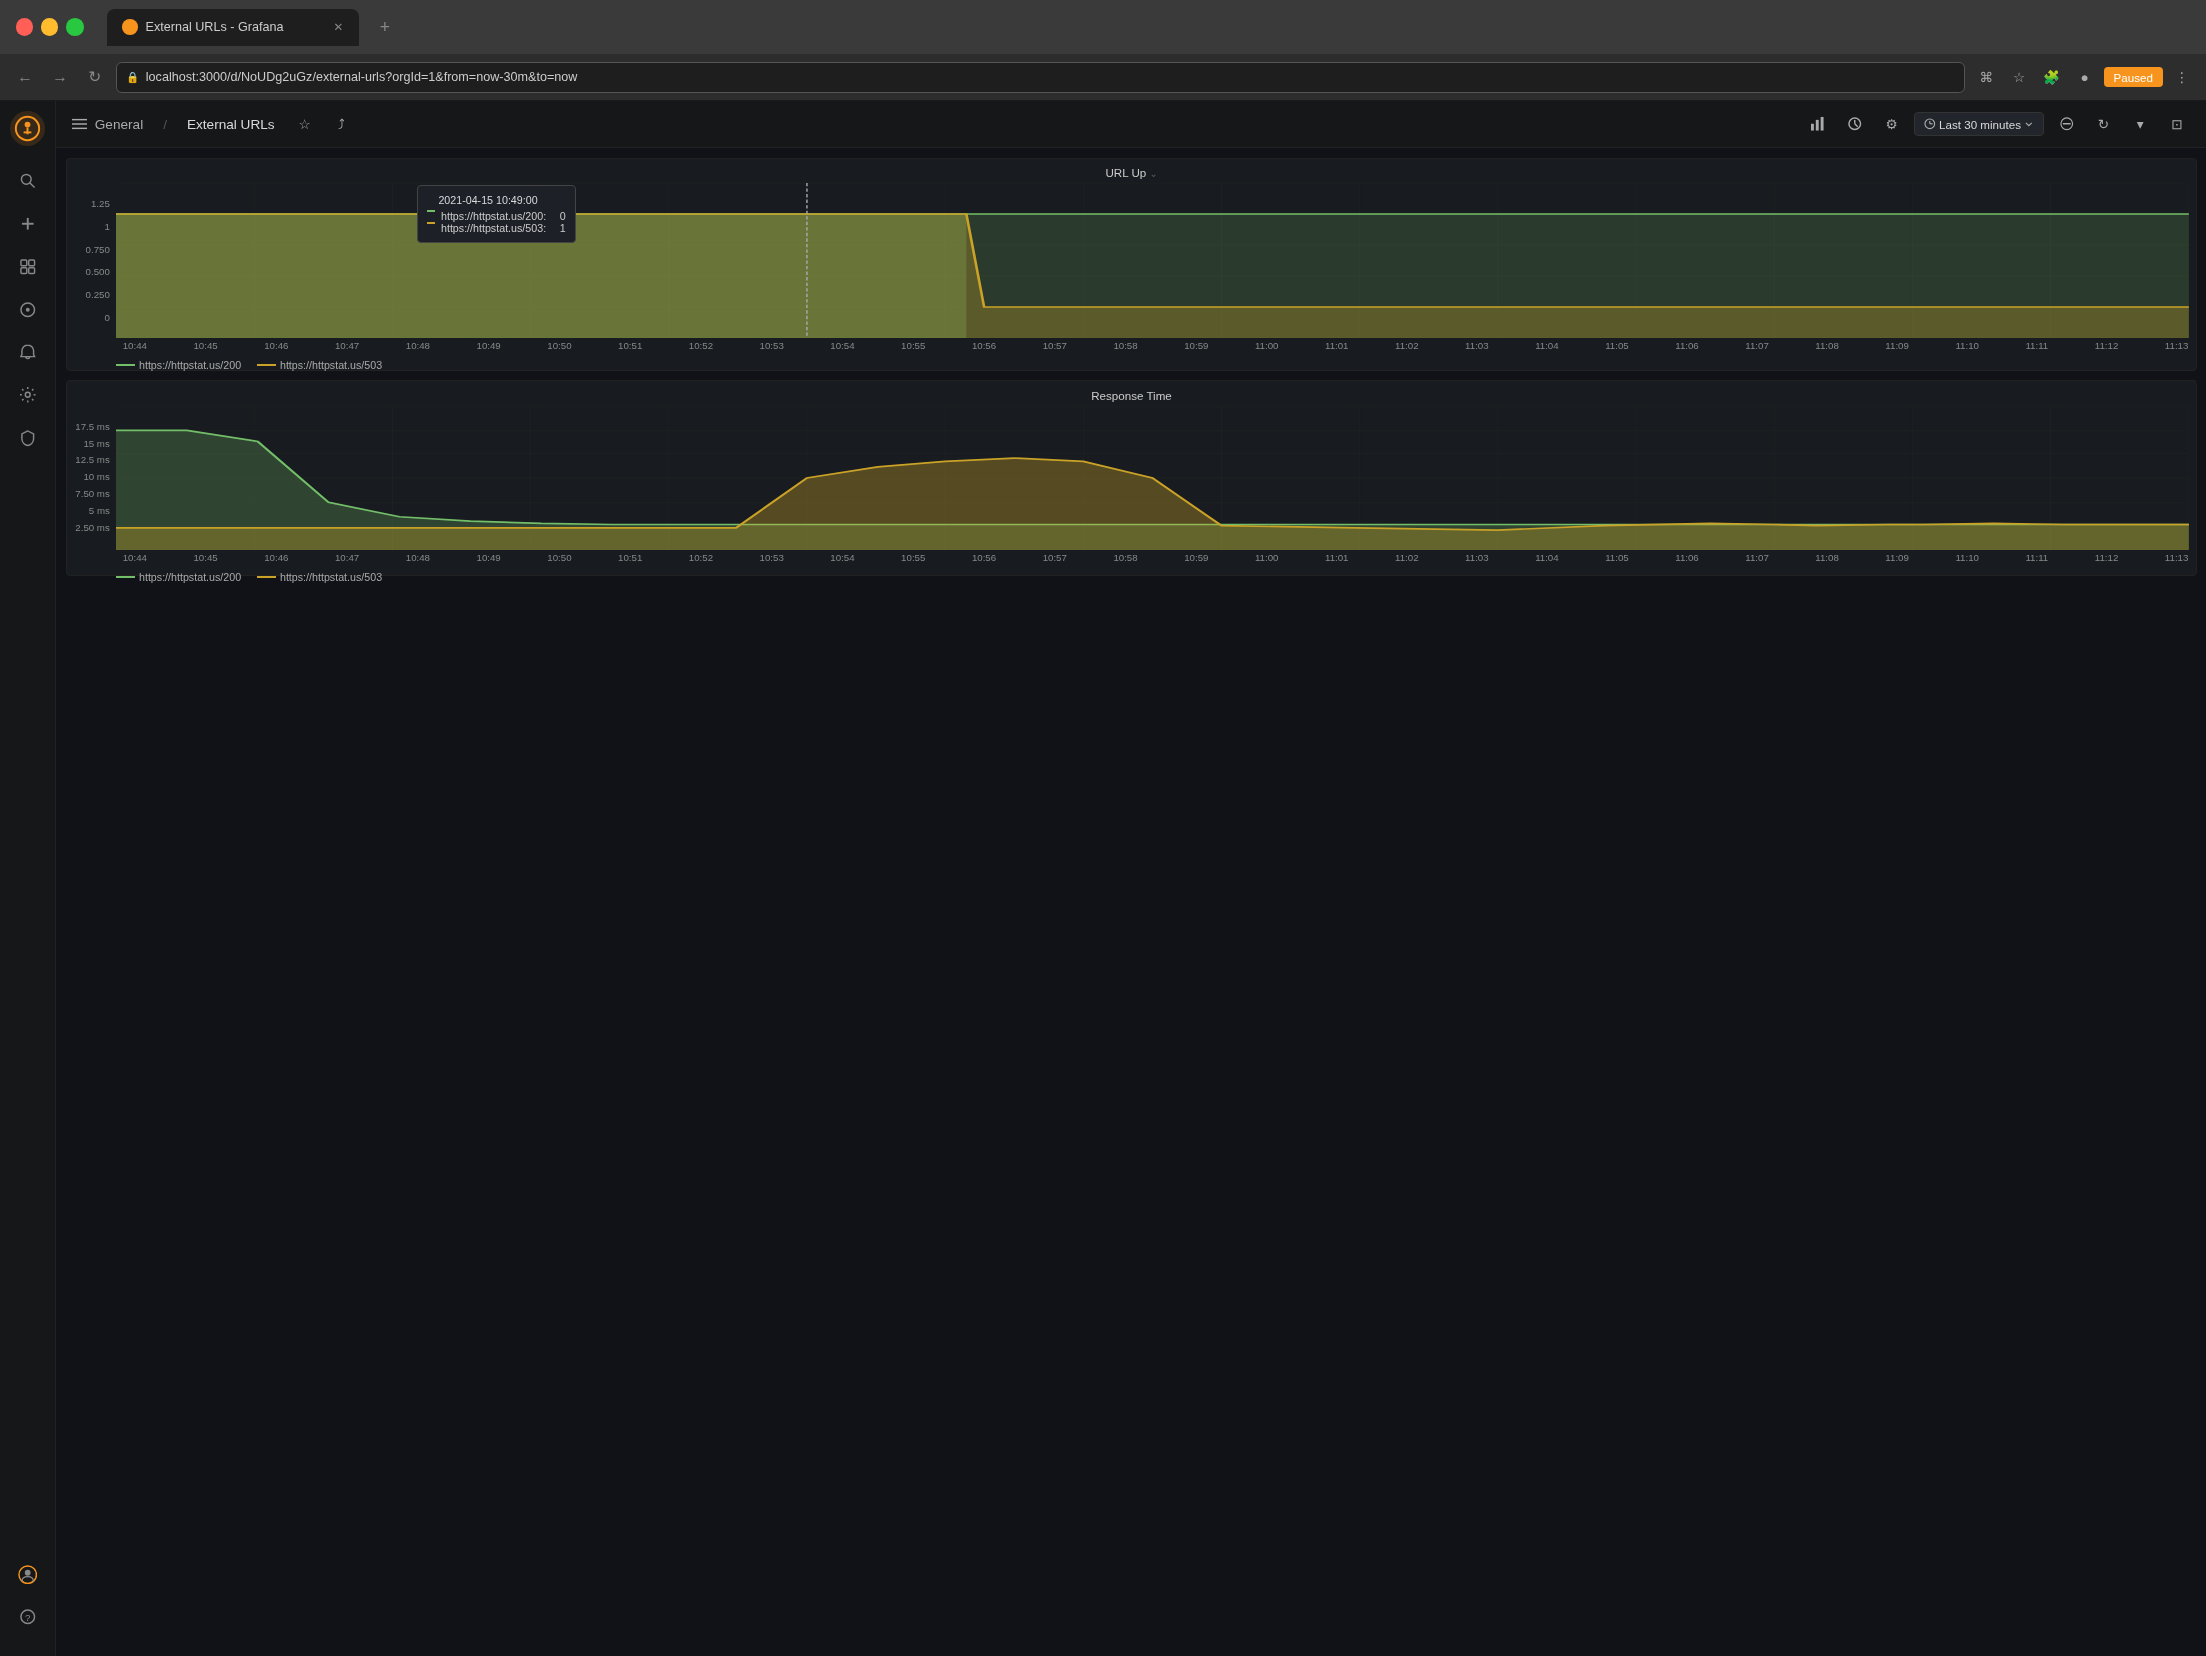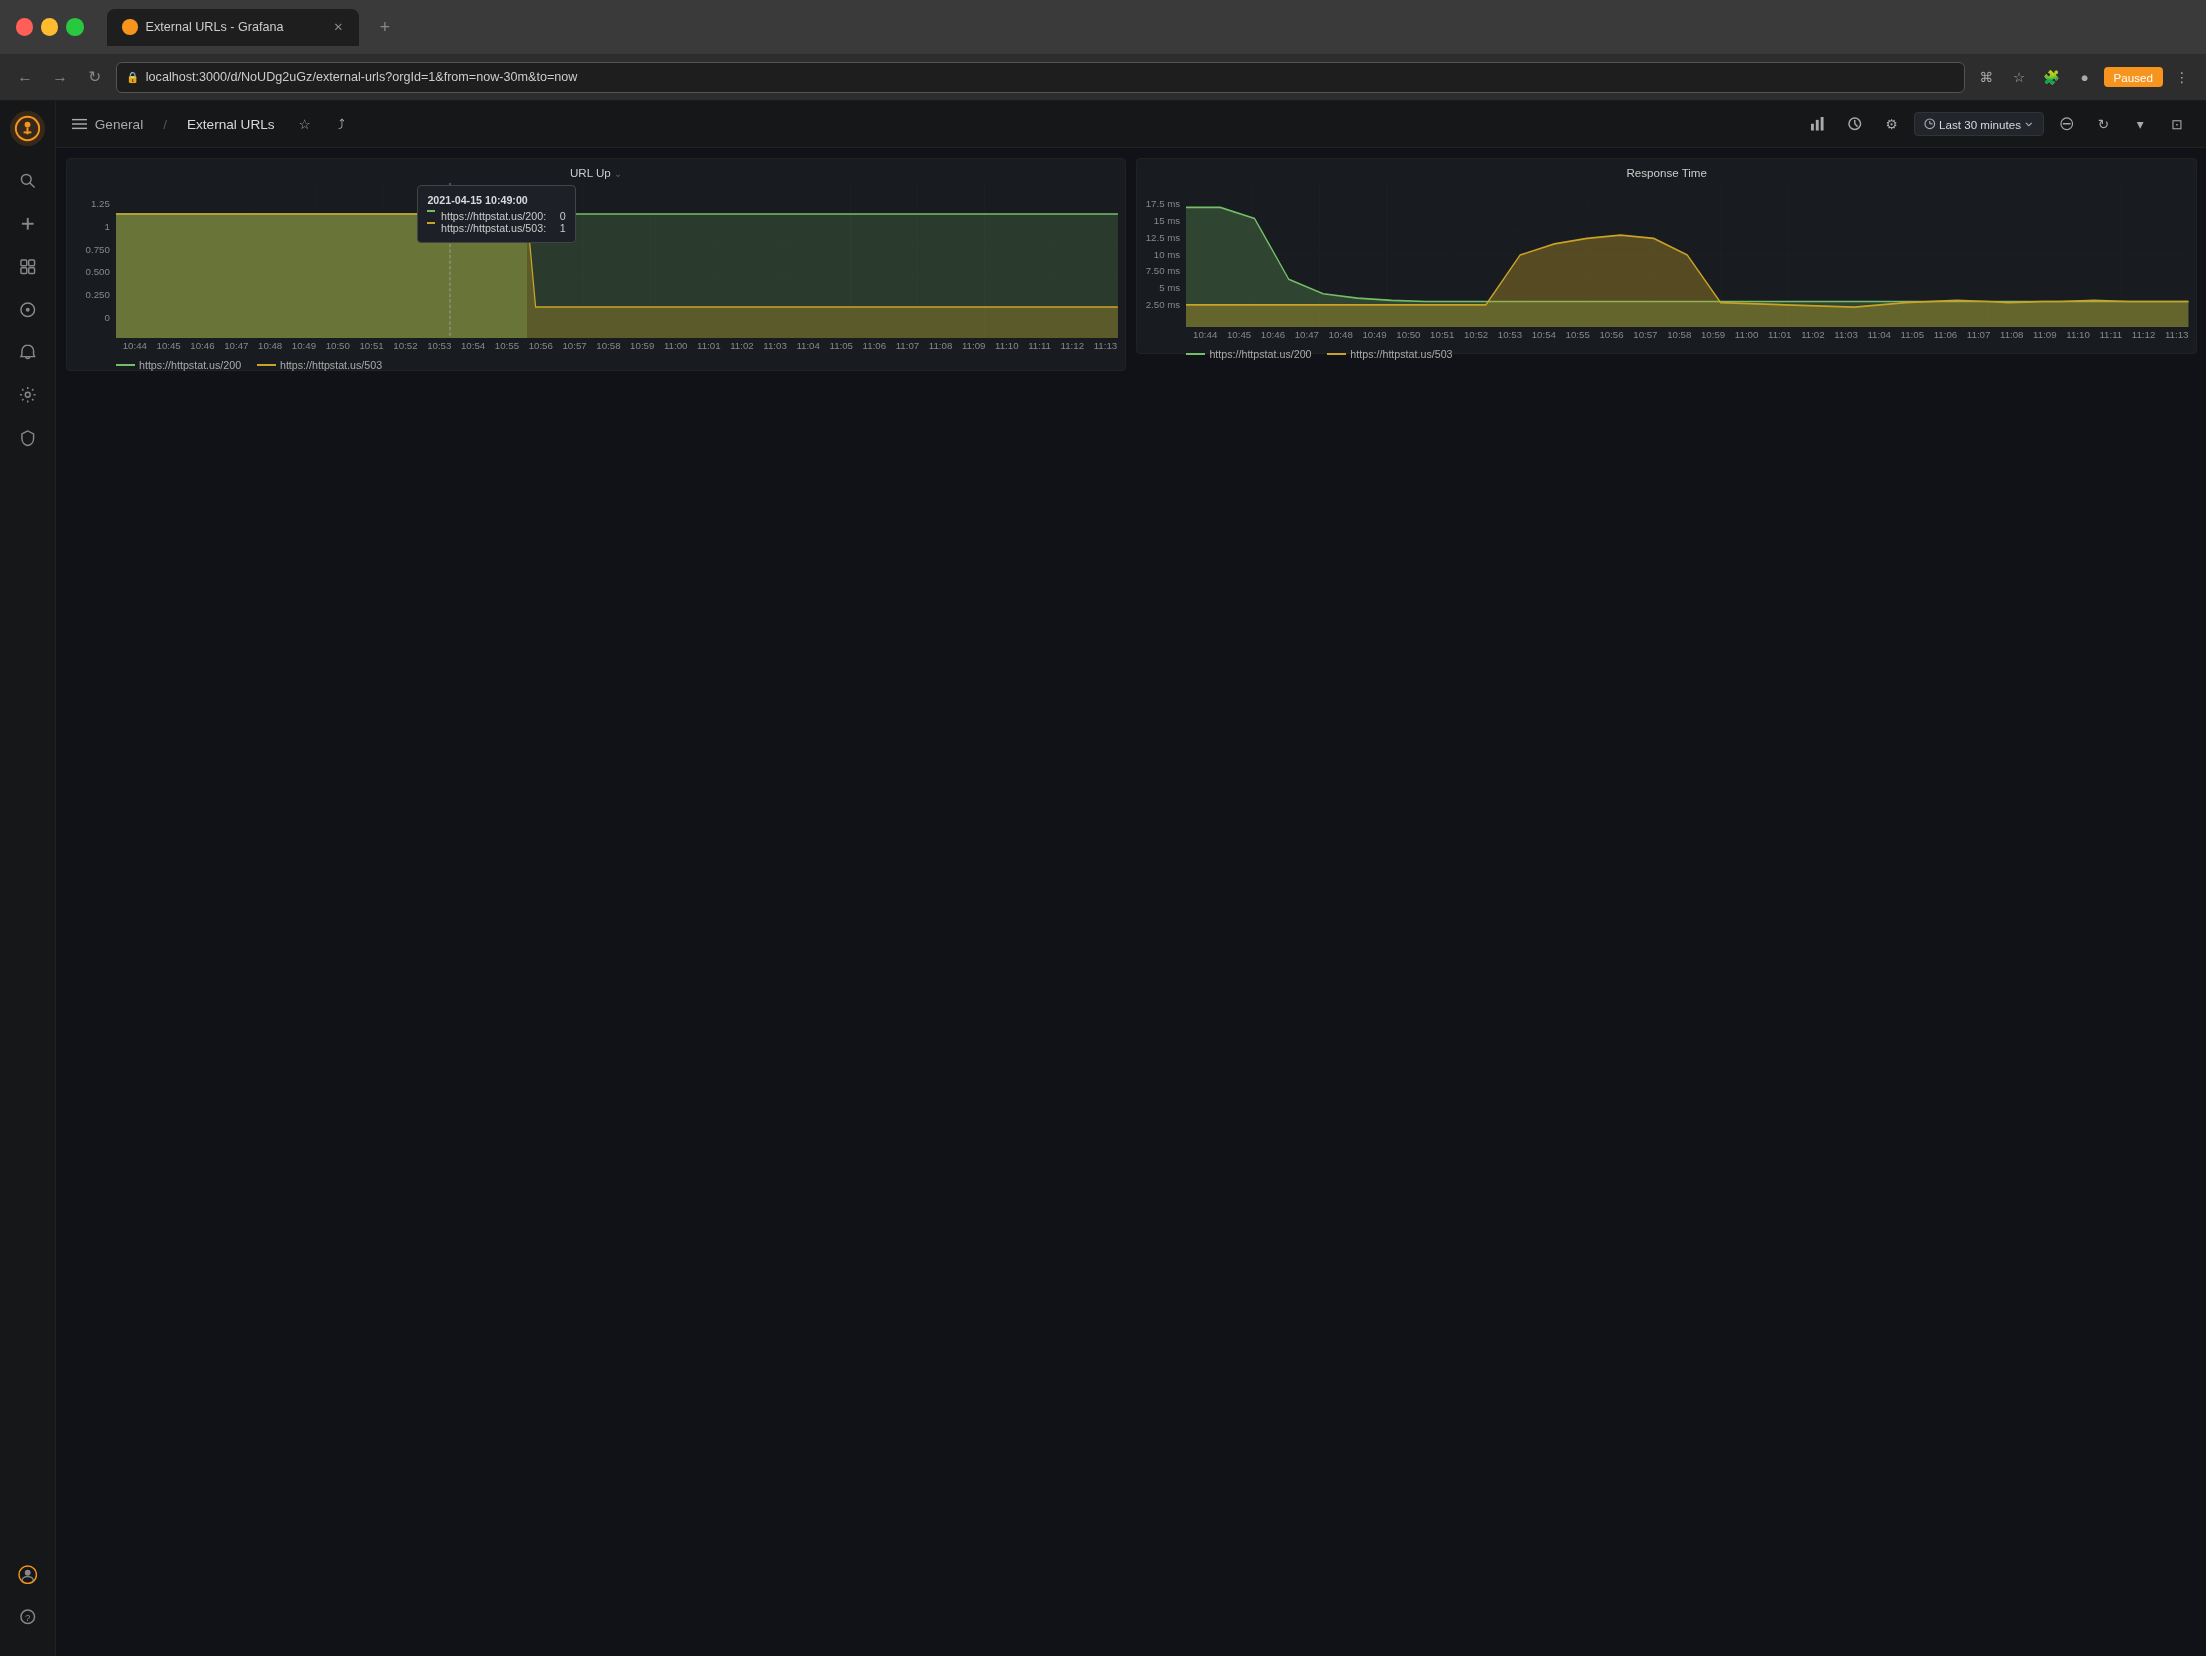--- a/index.html
+++ b/index.html
@@ -243,21 +243,21 @@
       cursor: pointer;
       border-radius: 3.9px;
     }
 
     
     .main-content {
       flex: 1;
       overflow: hidden;
       padding: 9.7px;
       display: flex;
-      flex-direction: row;
+      flex-direction: column;
       gap: 9.7px;
     }
 
     
     .chart-panel {
       background: #181b1f;
       border: 1px solid #222;
       border-radius: 3.9px;
       position: relative;
     }
@@ -304,23 +304,24 @@
       border: 1px solid #444;
       border-radius: 3.9px;
       padding: 7.8px 9.7px;
       font-size: 10.7px;
       color: #ccc;
       pointer-events: none;
       z-index: 10;
       white-space: nowrap;
     }
     .tooltip-title {
-      font-weight: 700;
+      font-weight: 400;
       margin-bottom: 3.9px;
       color: #d8d9da;
+      margin-left: 11px;
     }
     .tooltip-row {
       display: flex;
       align-items: flex-start;
       gap: 5.8px;
     }
     .tooltip-dot {
       width: 7.8px;
       height: 1.9px;
     }

